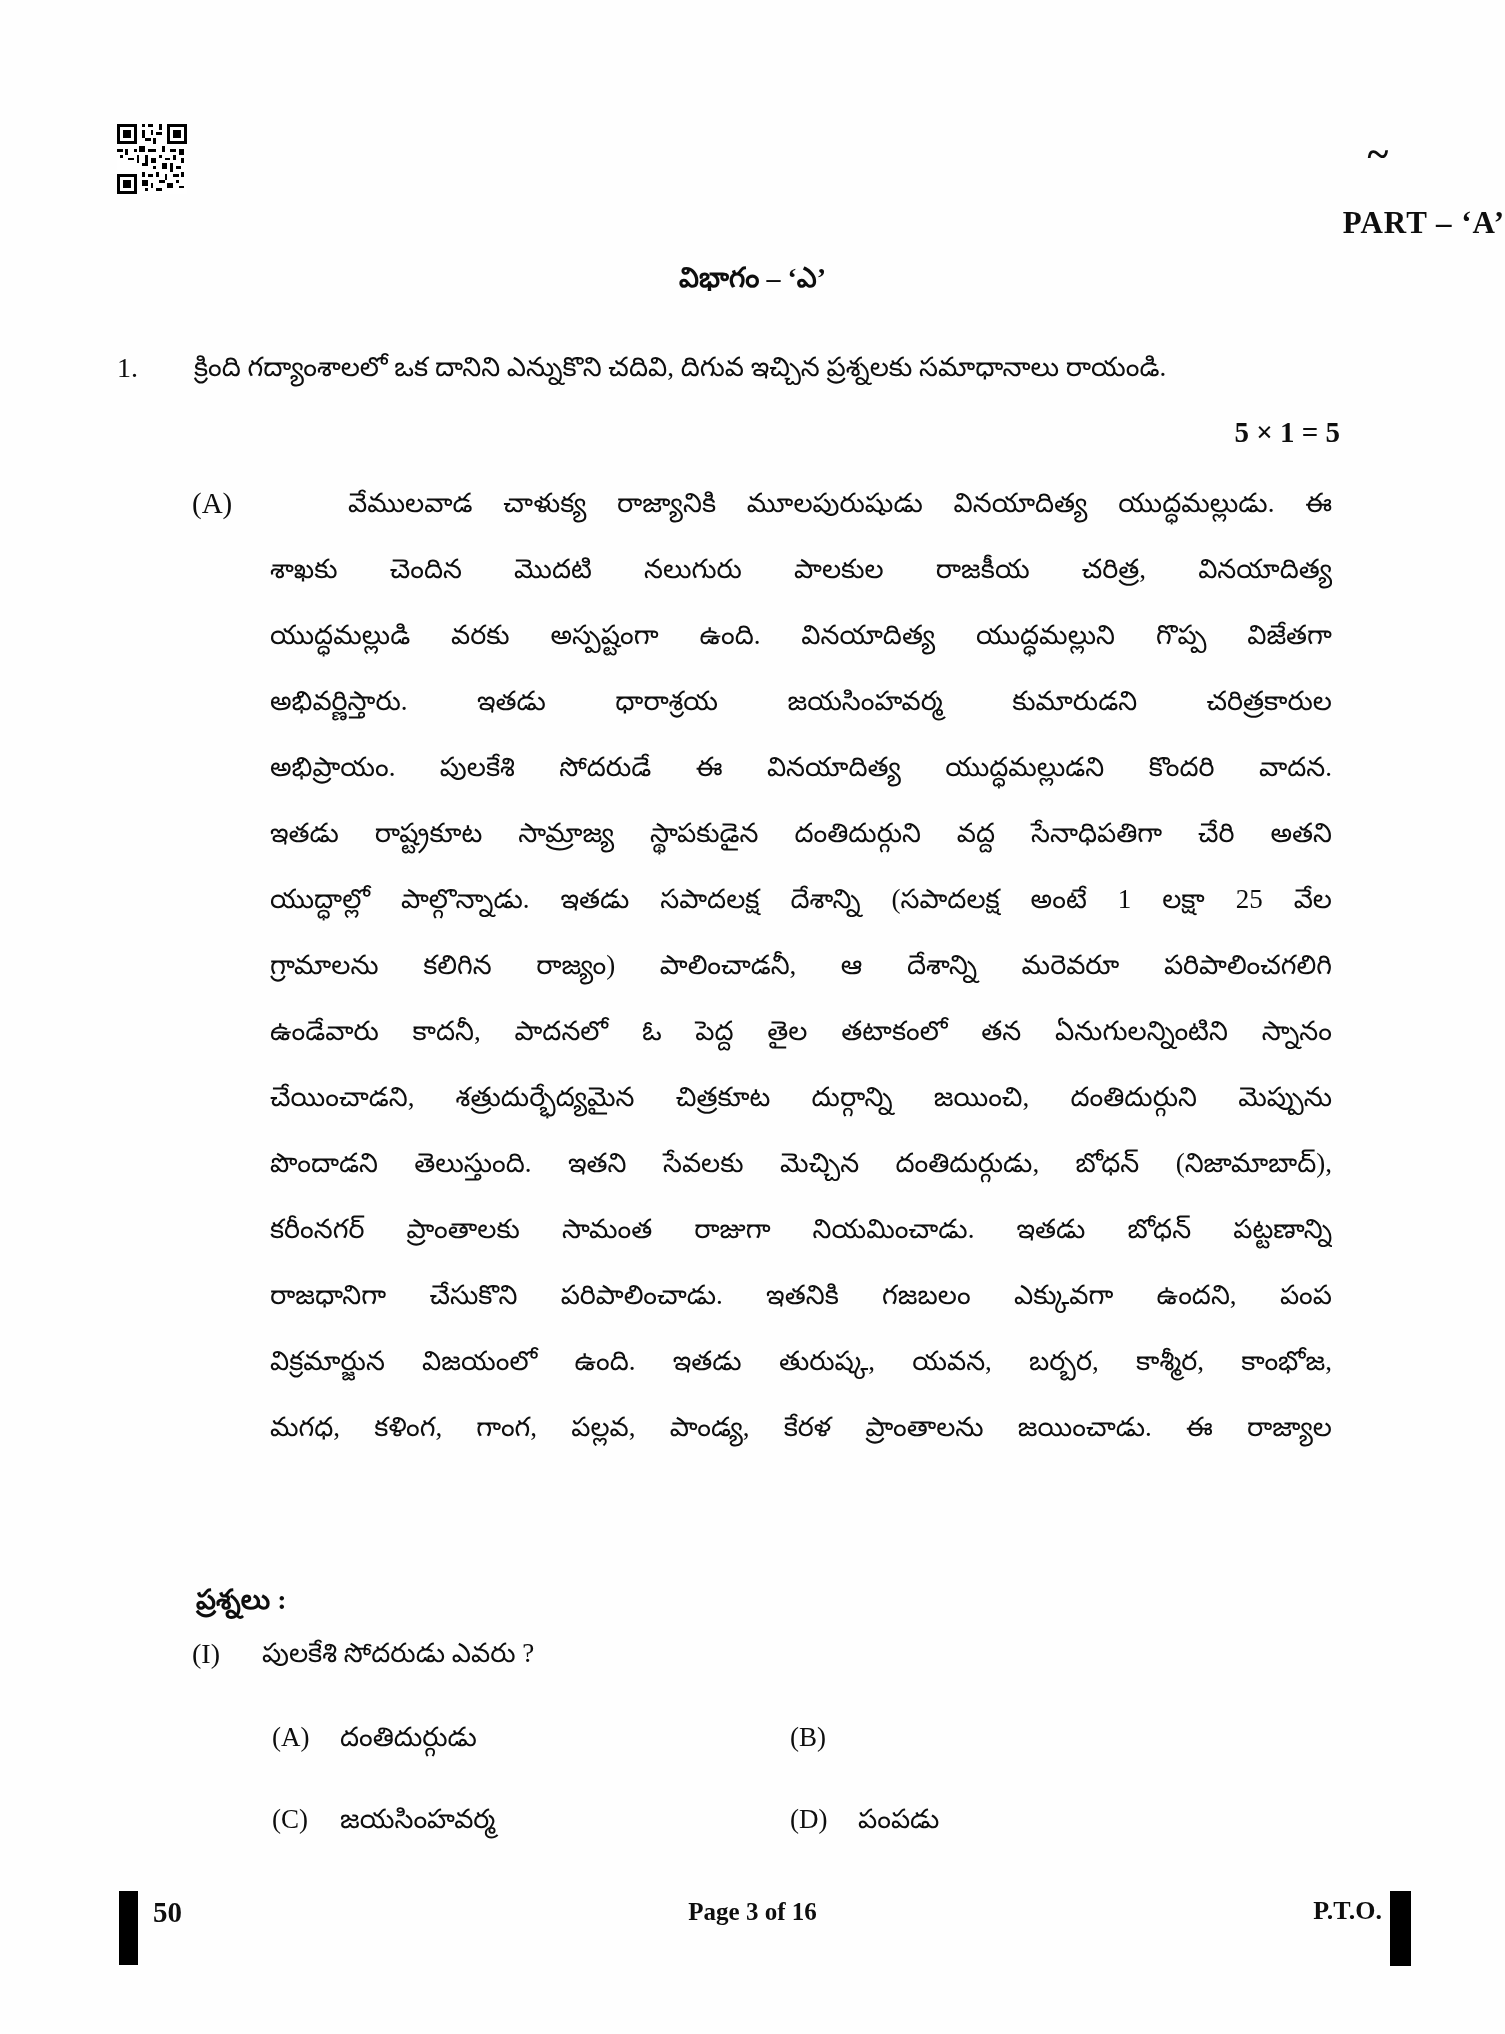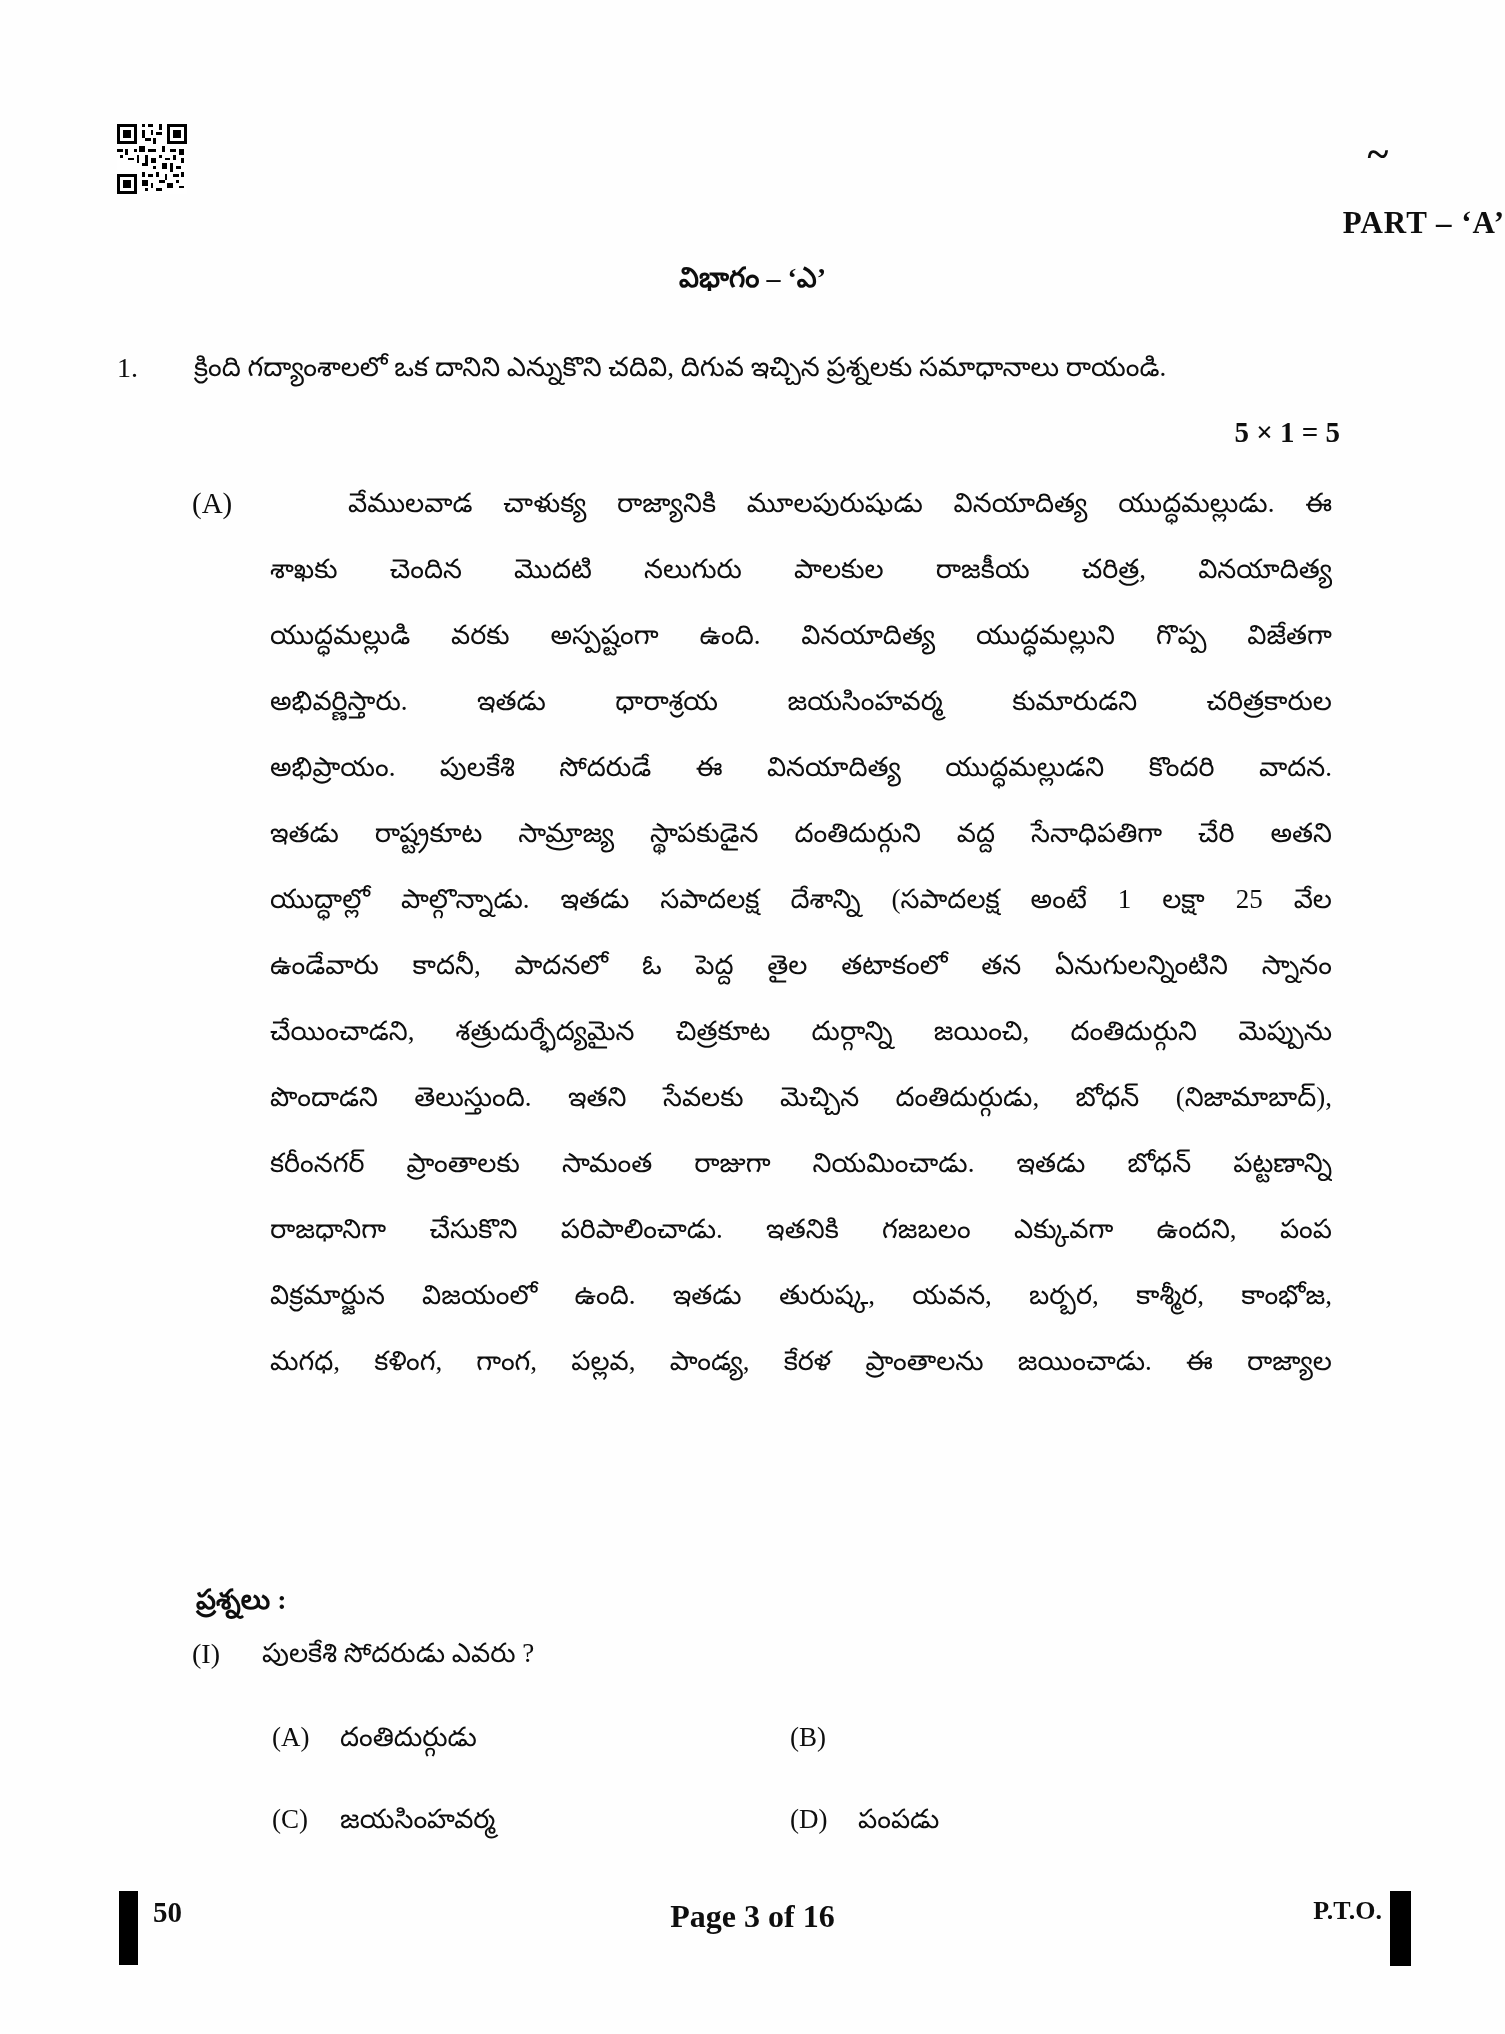--- a/index.html
+++ b/index.html
@@ -72,21 +72,21 @@
   
   .footer-bar { position: absolute; background: #000; }
   .bar-left  { left: 119px; top: 1891px; width: 19px; height: 74px; }
   .bar-right { left: 1390px; top: 1891px; width: 21px; height: 75px; }
   .footer-code {
     position: absolute; left: 153px; top: 1896px;
     font-size: 29px; font-weight: bold;
   }
   .footer-page {
     position: absolute; left: 0; top: 1898px; width: 100%;
-    text-align: center; font-size: 32px; font-weight: bold;
+    text-align: center; font-size: 25px; font-weight: bold;
   }
   .footer-pto {
     position: absolute; right: 123px; top: 1896px;
     font-size: 26px; font-weight: bold;
   }
 </style>
 </head>
 <body>
 
 <div class="page">
@@ -163,20 +163,21 @@
 
   <div class="passage-label">(A)</div>
   <div class="passage">
     <div class="pline first">వేములవాడ చాళుక్య రాజ్యానికి మూలపురుషుడు వినయాదిత్య యుద్ధమల్లుడు. ఈ</div>
     <div class="pline">శాఖకు చెందిన మొదటి నలుగురు పాలకుల రాజకీయ చరిత్ర, వినయాదిత్య</div>
     <div class="pline">యుద్ధమల్లుడి వరకు అస్పష్టంగా ఉంది. వినయాదిత్య యుద్ధమల్లుని గొప్ప విజేతగా</div>
     <div class="pline">అభివర్ణిస్తారు. ఇతడు ధారాశ్రయ జయసింహవర్మ కుమారుడని చరిత్రకారుల</div>
     <div class="pline">అభిప్రాయం. పులకేశి సోదరుడే ఈ వినయాదిత్య యుద్ధమల్లుడని కొందరి వాదన.</div>
     <div class="pline">ఇతడు రాష్ట్రకూట సామ్రాజ్య స్థాపకుడైన దంతిదుర్గుని వద్ద సేనాధిపతిగా చేరి అతని</div>
     <div class="pline">యుద్ధాల్లో పాల్గొన్నాడు. ఇతడు సపాదలక్ష దేశాన్ని (సపాదలక్ష అంటే 1 లక్షా 25 వేల</div>
+    <div class="pline">గ్రామాలను కలిగిన రాజ్యం) పాలించాడనీ, ఆ దేశాన్ని మరెవరూ పరిపాలించగలిగి</div>
     <div class="pline">ఉండేవారు కాదనీ, పాదనలో ఓ పెద్ద తైల తటాకంలో తన ఏనుగులన్నింటిని స్నానం</div>
     <div class="pline">చేయించాడని, శత్రుదుర్భేద్యమైన చిత్రకూట దుర్గాన్ని జయించి, దంతిదుర్గుని మెప్పును</div>
     <div class="pline">పొందాడని తెలుస్తుంది. ఇతని సేవలకు మెచ్చిన దంతిదుర్గుడు, బోధన్ (నిజామాబాద్),</div>
     <div class="pline">కరీంనగర్ ప్రాంతాలకు సామంత రాజుగా నియమించాడు. ఇతడు బోధన్ పట్టణాన్ని</div>
     <div class="pline">రాజధానిగా చేసుకొని పరిపాలించాడు. ఇతనికి గజబలం ఎక్కువగా ఉందని, పంప</div>
     <div class="pline">విక్రమార్జున విజయంలో ఉంది. ఇతడు తురుష్క, యవన, బర్బర, కాశ్మీర, కాంభోజ,</div>
     <div class="pline">మగధ, కళింగ, గాంగ, పల్లవ, పాండ్య, కేరళ ప్రాంతాలను జయించాడు. ఈ రాజ్యాల</div>
   </div>
 
   <div class="questions-heading">ప్రశ్నలు :</div>

